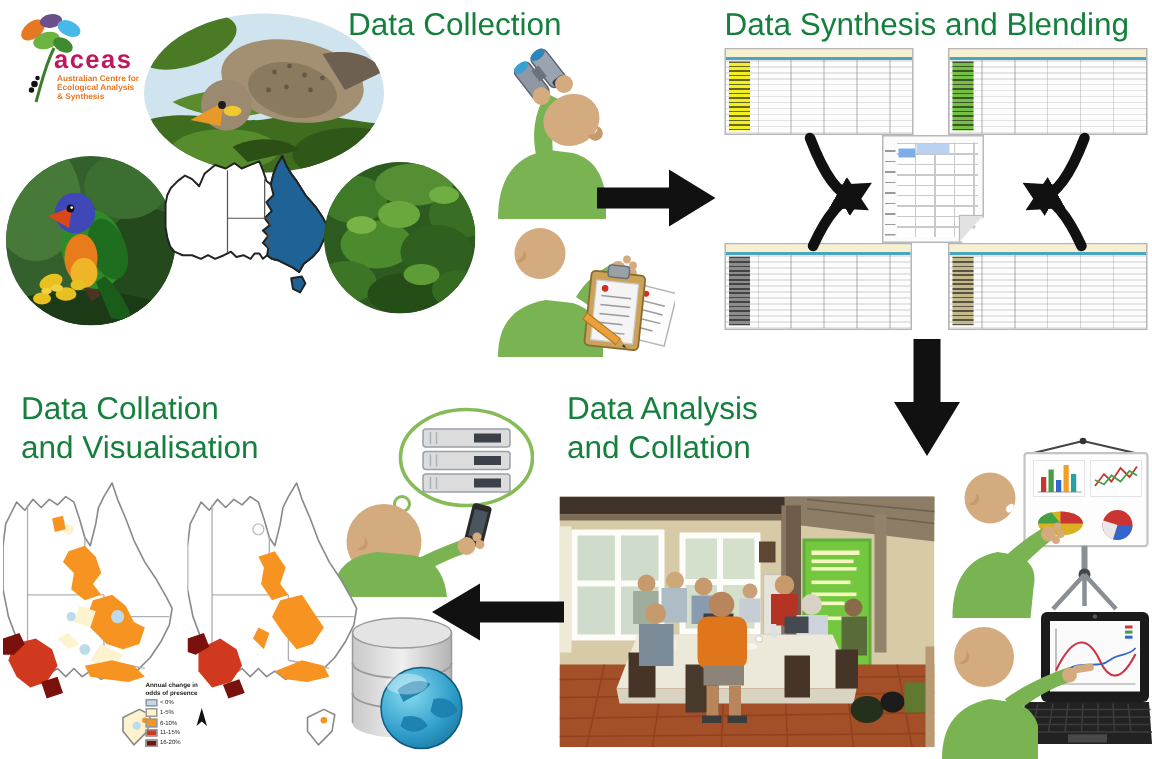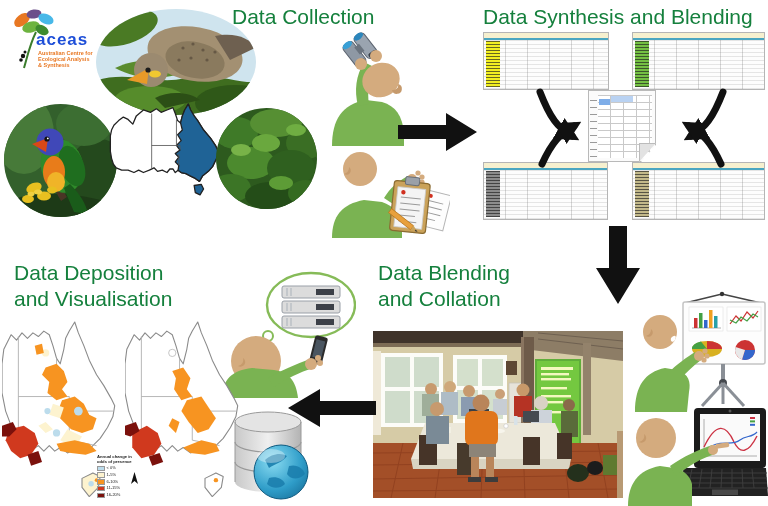--- a/index.html
+++ b/index.html
@@ -47,36 +47,36 @@
         <ellipse cx="26" cy="8" rx="7.5" ry="4.5" fill="#6b4f8a" transform="rotate(-8 26 8)"></ellipse>
         <ellipse cx="38" cy="13" rx="8" ry="5" fill="#48b8e8" transform="rotate(24 38 13)"></ellipse>
         <ellipse cx="23" cy="21" rx="9" ry="5.5" fill="#6db33f" transform="rotate(-16 23 21)"></ellipse>
         <ellipse cx="34" cy="24" rx="7" ry="4.5" fill="#3e8a2e" transform="rotate(28 34 24)"></ellipse>
         <path d="M 16,62 C 20,48 22,38 28,26" stroke="#3a7d2c" stroke-width="2" fill="none"></path>
         <circle cx="15" cy="50" r="2.2" fill="#111"></circle>
         <circle cx="13" cy="54" r="1.8" fill="#111"></circle>
         <circle cx="17" cy="46" r="1.5" fill="#111"></circle>
       </g>
     </svg>
-    <div class="abs" style="left:28px;top:24px;font-size:17px;font-weight:bold;color:#1d4ed8;letter-spacing:1px;">aceas</div>
+    <div class="abs" style="left:28px;top:24px;font-size:17px;font-weight:bold;color:#be185d;letter-spacing:1px;">aceas</div>
     <div class="abs" style="left:30px;top:44px;font-size:5.5px;line-height:6px;color:#e87722;font-weight:bold;">
       <div>Australian Centre for</div>
       <div>Ecological Analysis</div>
       <div>&amp; Synthesis</div>
     </div>
   </div>
 
   <div class="abs title" style="left:232px;top:4px;">Data Collection</div>
   <div class="abs title" style="left:483px;top:4px;">Data Synthesis and Blending</div>
   <div class="abs title" style="left:378px;top:260px;">
-    <div>Data Blending</div>
+    <div>Data Analysis</div>
     <div>and Collation</div>
   </div>
   <div class="abs title" style="left:14px;top:260px;">
-    <div>Data Deposition</div>
+    <div>Data Collation</div>
     <div>and Visualisation</div>
   </div>
 
   <div class="abs" style="left:95px;top:8px;width:162px;height:108px;">
     <svg width="162" height="108" viewBox="0 0 162 108">
       <defs>
           <clipPath id="ovalc">
             <ellipse cx="81" cy="54" rx="80" ry="53"></ellipse>
           </clipPath>
         </defs>

